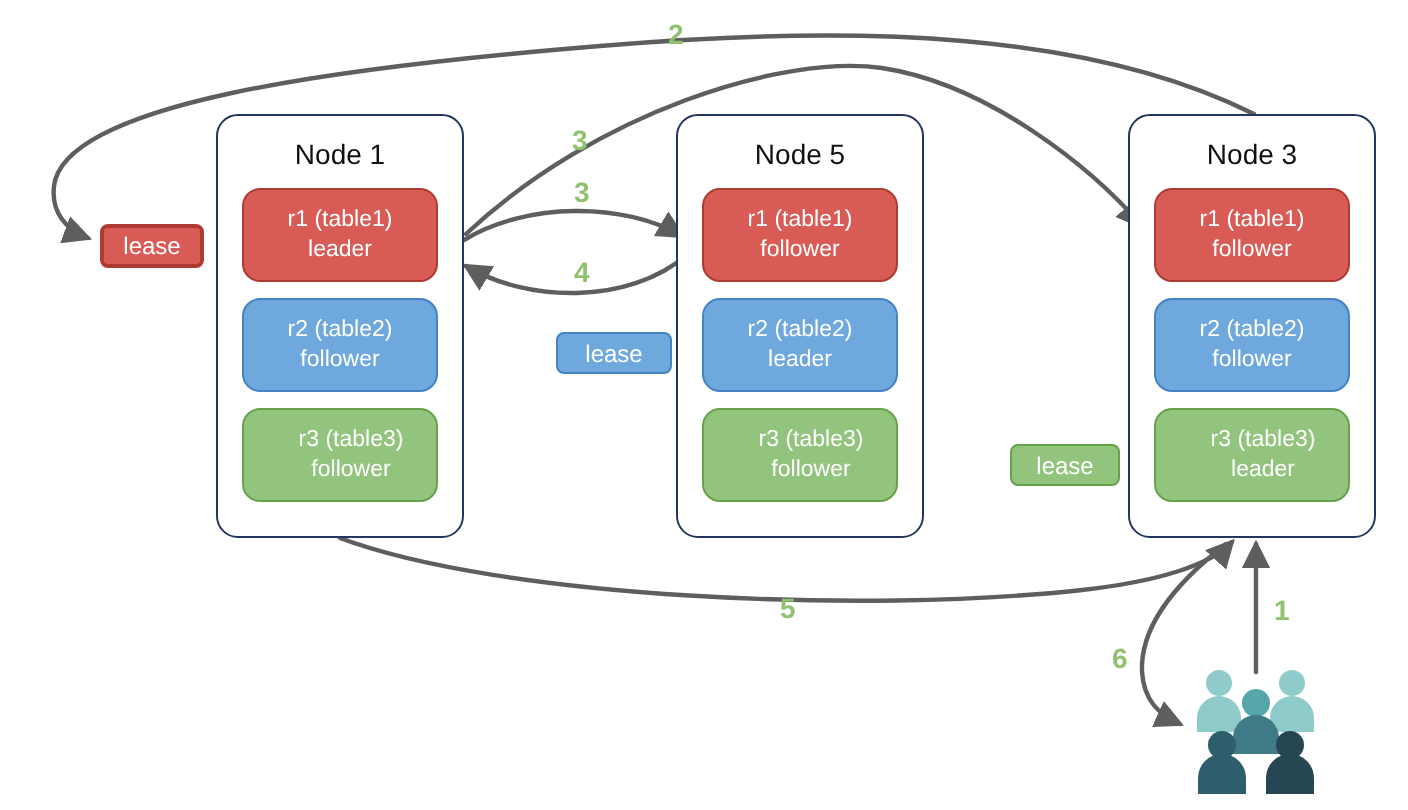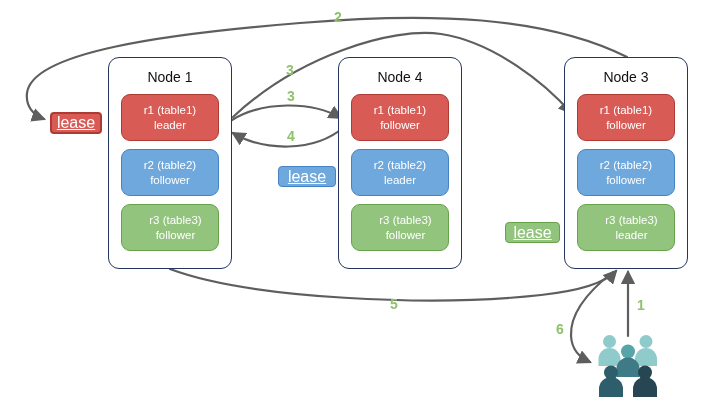--- a/index.html
+++ b/index.html
@@ -21,22 +21,22 @@
   .replica{
     width:98px;height:47px;box-sizing:border-box;border-radius:9px;margin-bottom:8px;
     display:flex;flex-direction:column;justify-content:center;align-items:center;
     color:#fff;font-size:11.5px;line-height:1.3;text-align:center;
   }
   .replica.red{background:var(--replica_red_fill,#D85C55);border:1.5px solid var(--replica_red_border,#AE3B33);}
   .replica.blue{background:var(--replica_blue_fill,#6FA8DC);border:1.5px solid var(--replica_blue_border,#4583C4);}
   .replica.green{background:var(--replica_green_fill,#92C47E);border:1.5px solid var(--replica_green_border,#67A24B);padding-left:11px;}
 
   .lease{
-    position:absolute;box-sizing:border-box;color:#fff;font-size:16px;border-radius:4px;
-    display:flex;align-items:center;justify-content:center;text-decoration:underline;
+    position:absolute;box-sizing:border-box;color:#fff;font-size:12px;border-radius:4px;
+    display:flex;align-items:center;justify-content:center;
   }
   .lease.red-lease{left:50px;top:112px;width:52px;height:22px;background:var(--replica_red_fill,#D85C55);border:2px solid var(--replica_red_border,#AE3B33);}
   .lease.blue-lease{left:278px;top:166px;width:58px;height:21px;background:var(--replica_blue_fill,#6FA8DC);border:1.5px solid var(--replica_blue_border,#4583C4);}
   .lease.green-lease{left:505px;top:222px;width:55px;height:21px;background:var(--replica_green_fill,#92C47E);border:1.5px solid var(--replica_green_border,#67A24B);}
 
   .step{position:absolute;font-weight:bold;font-size:14px;color:var(--step_label_green,#90C16F);}
   .s2{left:334px;top:9px}
   .s3a{left:286px;top:62px}
   .s3b{left:287px;top:88px}
   .s4{left:287px;top:128px}
@@ -88,21 +88,21 @@
       <div>r2 (table2)</div>
       <div>follower</div>
     </div>
     <div class="replica green">
       <div>r3 (table3)</div>
       <div>follower</div>
     </div>
   </div>
 
   <div class="node n2">
-    <div class="node-title">Node 4</div>
+    <div class="node-title">Node 5</div>
     <div class="replica red">
       <div>r1 (table1)</div>
       <div>follower</div>
     </div>
     <div class="replica blue">
       <div>r2 (table2)</div>
       <div>leader</div>
     </div>
     <div class="replica green">
       <div>r3 (table3)</div>

